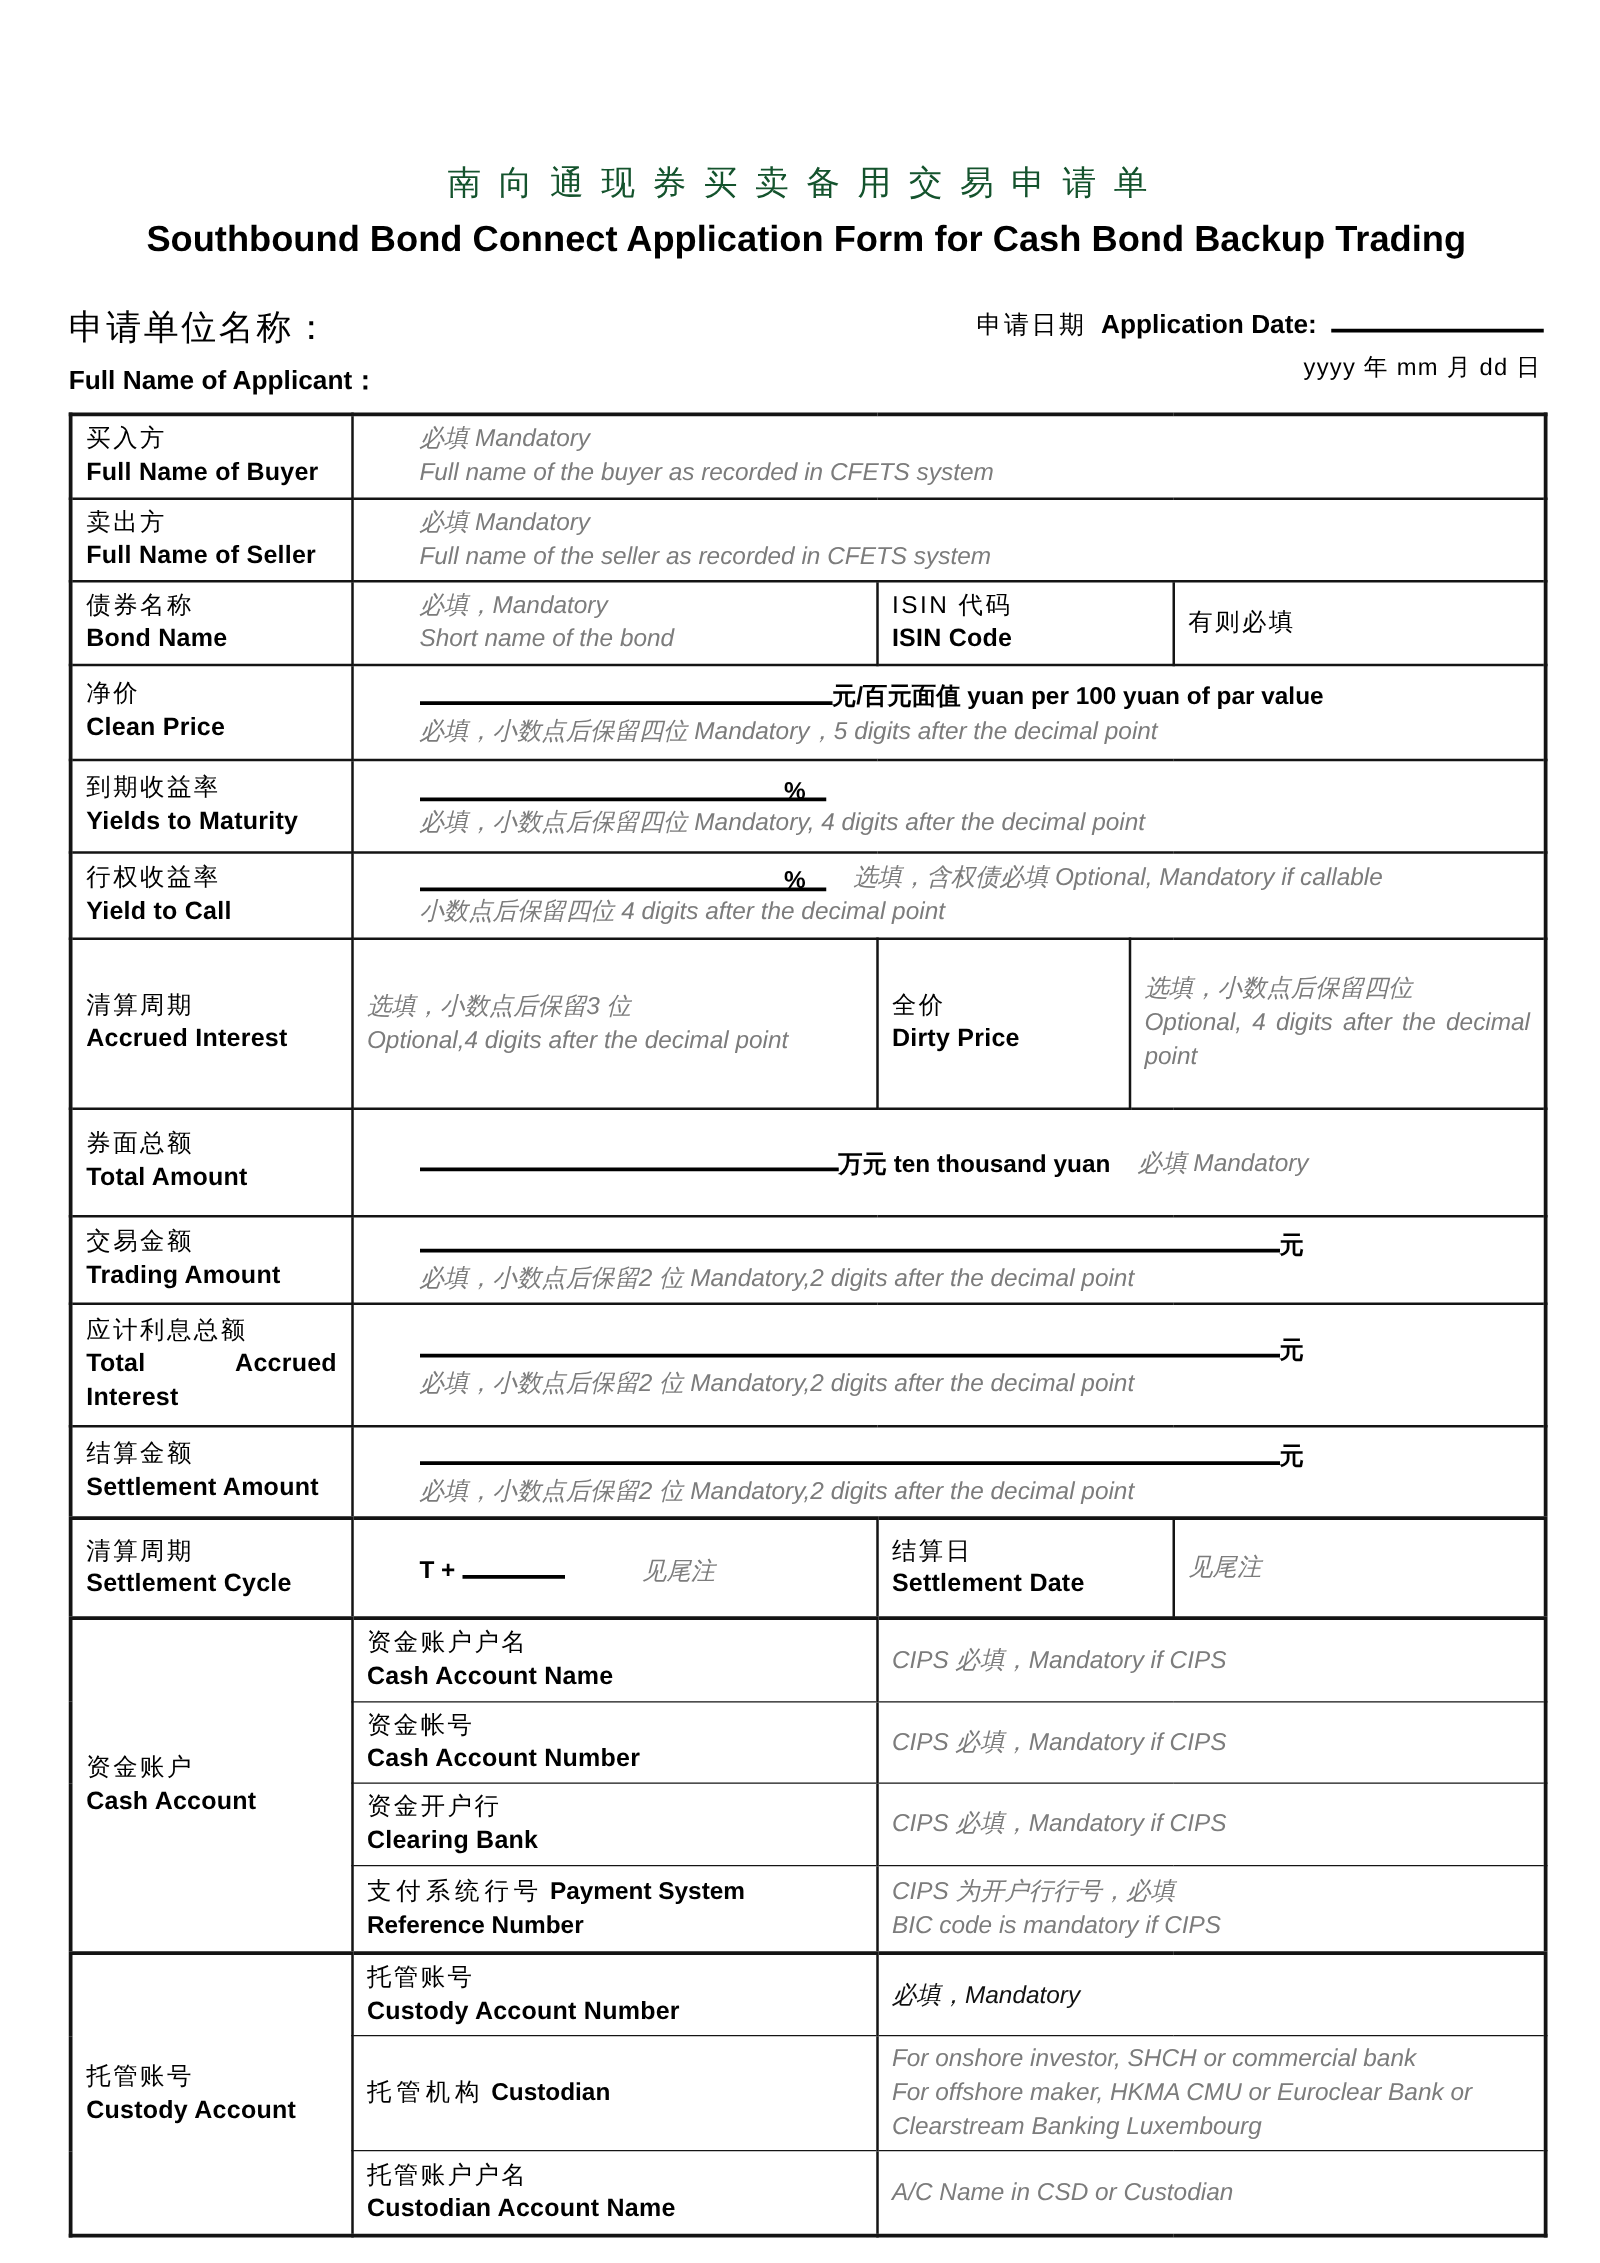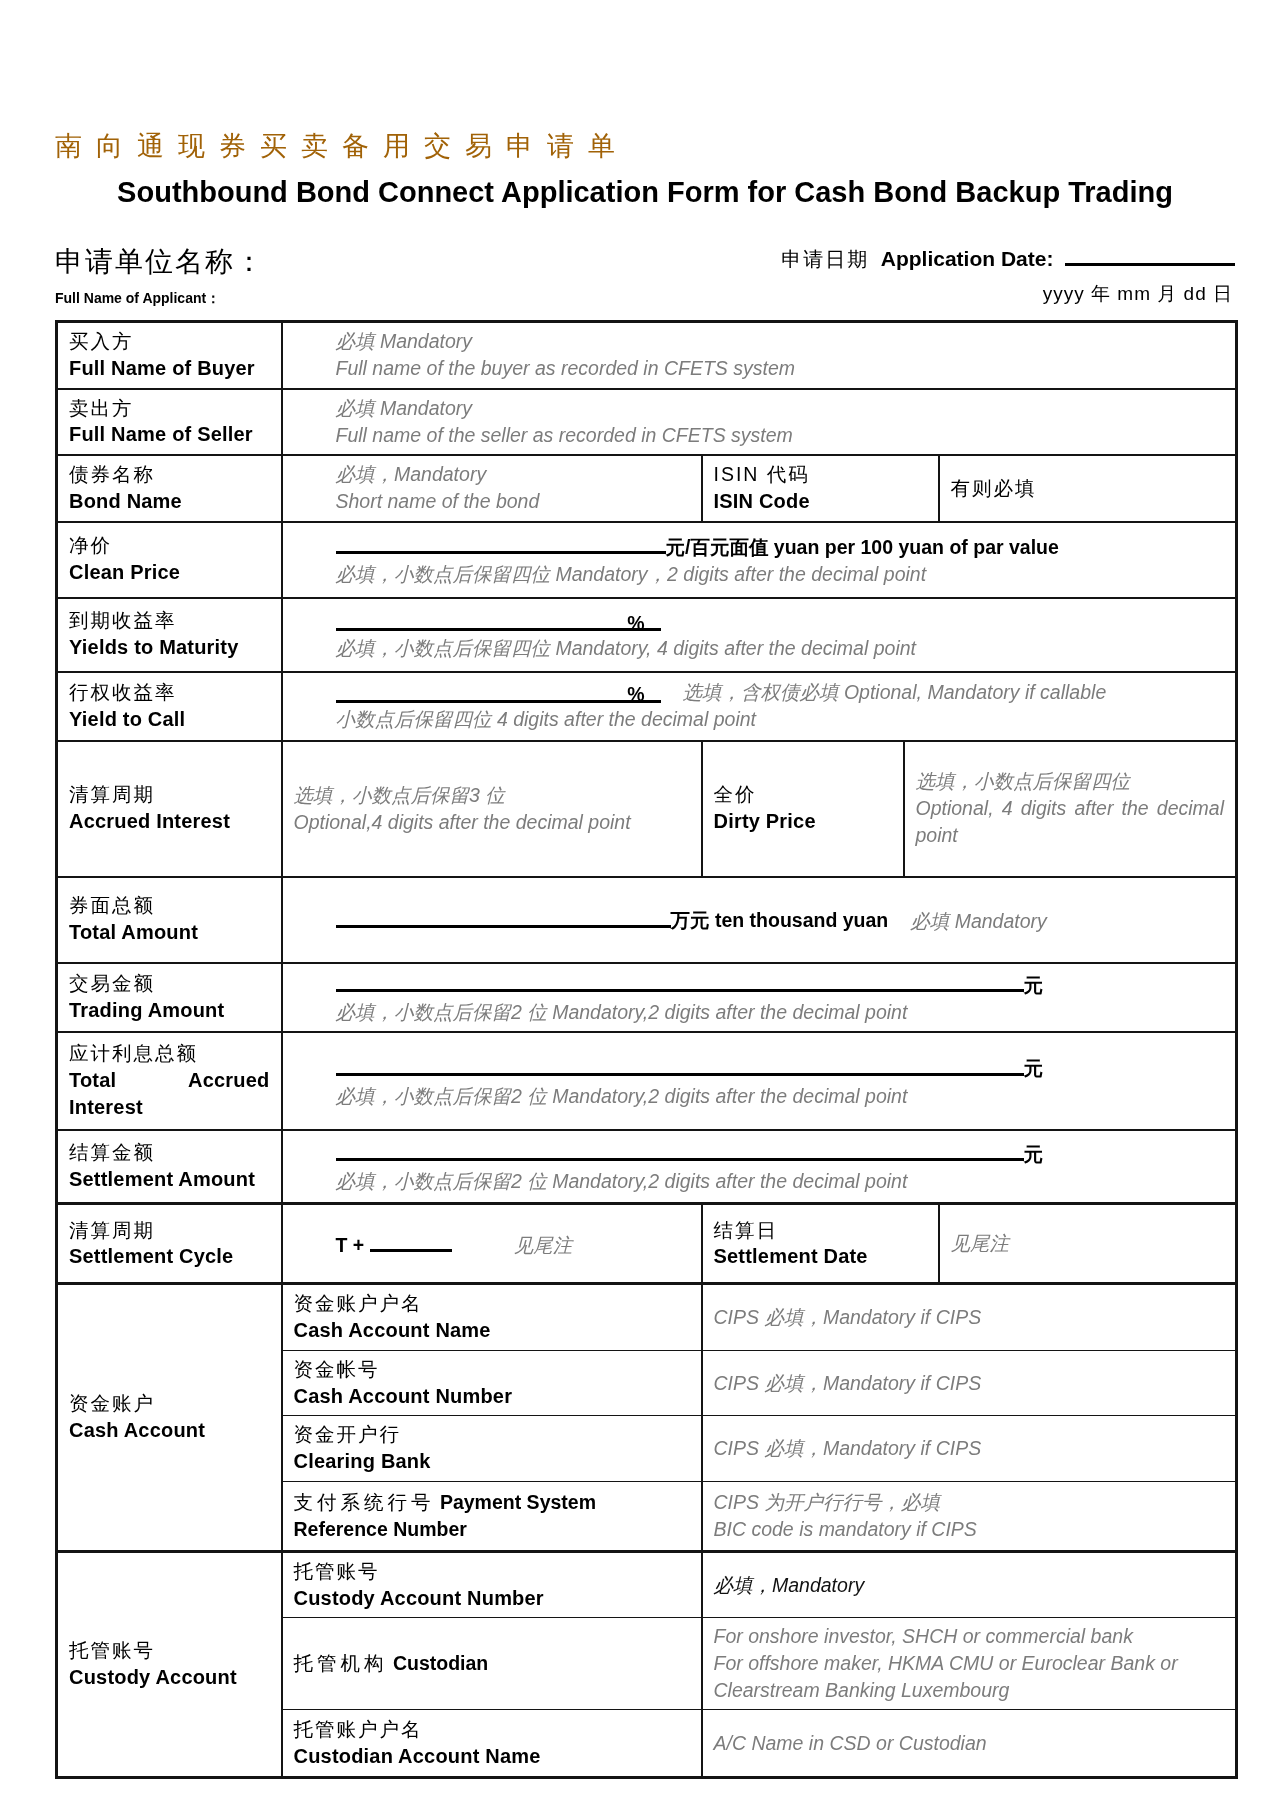--- a/index.html
+++ b/index.html
@@ -6,32 +6,32 @@
   body{
     width:1280px;height:1810px;
     font-family:"Liberation Sans", sans-serif;
     color:#000;
     position:relative;
   }
   .sheet{padding:128px 45px 0 55px;}
 
   
   .title-zh{
-    text-align:left;font-size:27px;font-weight:400;
-    letter-spacing:14px;color:#a16207;
+    text-align:center;font-size:27px;font-weight:400;
+    letter-spacing:14px;color:#14532d;
   }
   .title-en{
     text-align:center;font-size:29px;font-weight:700;
     margin-top:12px;color:#000;
   }
 
   
   .hdr{display:flex;justify-content:space-between;margin-top:34px;}
   .hdr-left .l1{font-size:28px;letter-spacing:2px;}
-  .hdr-left .l2{font-size:14px;font-weight:700;margin-top:9px;}
+  .hdr-left .l2{font-size:21px;font-weight:700;margin-top:9px;}
   .hdr-right{text-align:right;}
   .hdr-right .l1{font-size:20px;}
   .hdr-right .l1 .zh{letter-spacing:2px;}
   .hdr-right .l1 .en{font-weight:700;font-size:21px;margin-left:6px;}
   .date-line{
     display:inline-block;width:170px;height:1em;
     border-bottom:3px solid #000;vertical-align:baseline;margin-left:6px;
   }
   .hdr-right .l2{font-size:19px;margin-top:8px;letter-spacing:1px;padding-right:2px;}
 
@@ -147,21 +147,21 @@
 
     <tr style="height:76px">
       <td class="lab">
         <span class="zh">净价</span>
         <span class="en">Clean Price</span>
       </td>
       <td colspan="4">
         <div class="fill-row indent">
           <span class="blank" style="width:330px"></span><span class="unit">元/百元面值 yuan per 100 yuan of par value</span>
         </div>
-        <div class="hint indent">必填，小数点后保留四位 Mandatory，2 digits after the decimal point</div>
+        <div class="hint indent">必填，小数点后保留四位 Mandatory，5 digits after the decimal point</div>
       </td>
     </tr>
 
     <tr style="height:74px">
       <td class="lab">
         <span class="zh">到期收益率</span>
         <span class="en">Yields to Maturity</span>
       </td>
       <td colspan="4">
         <div class="fill-row indent">

